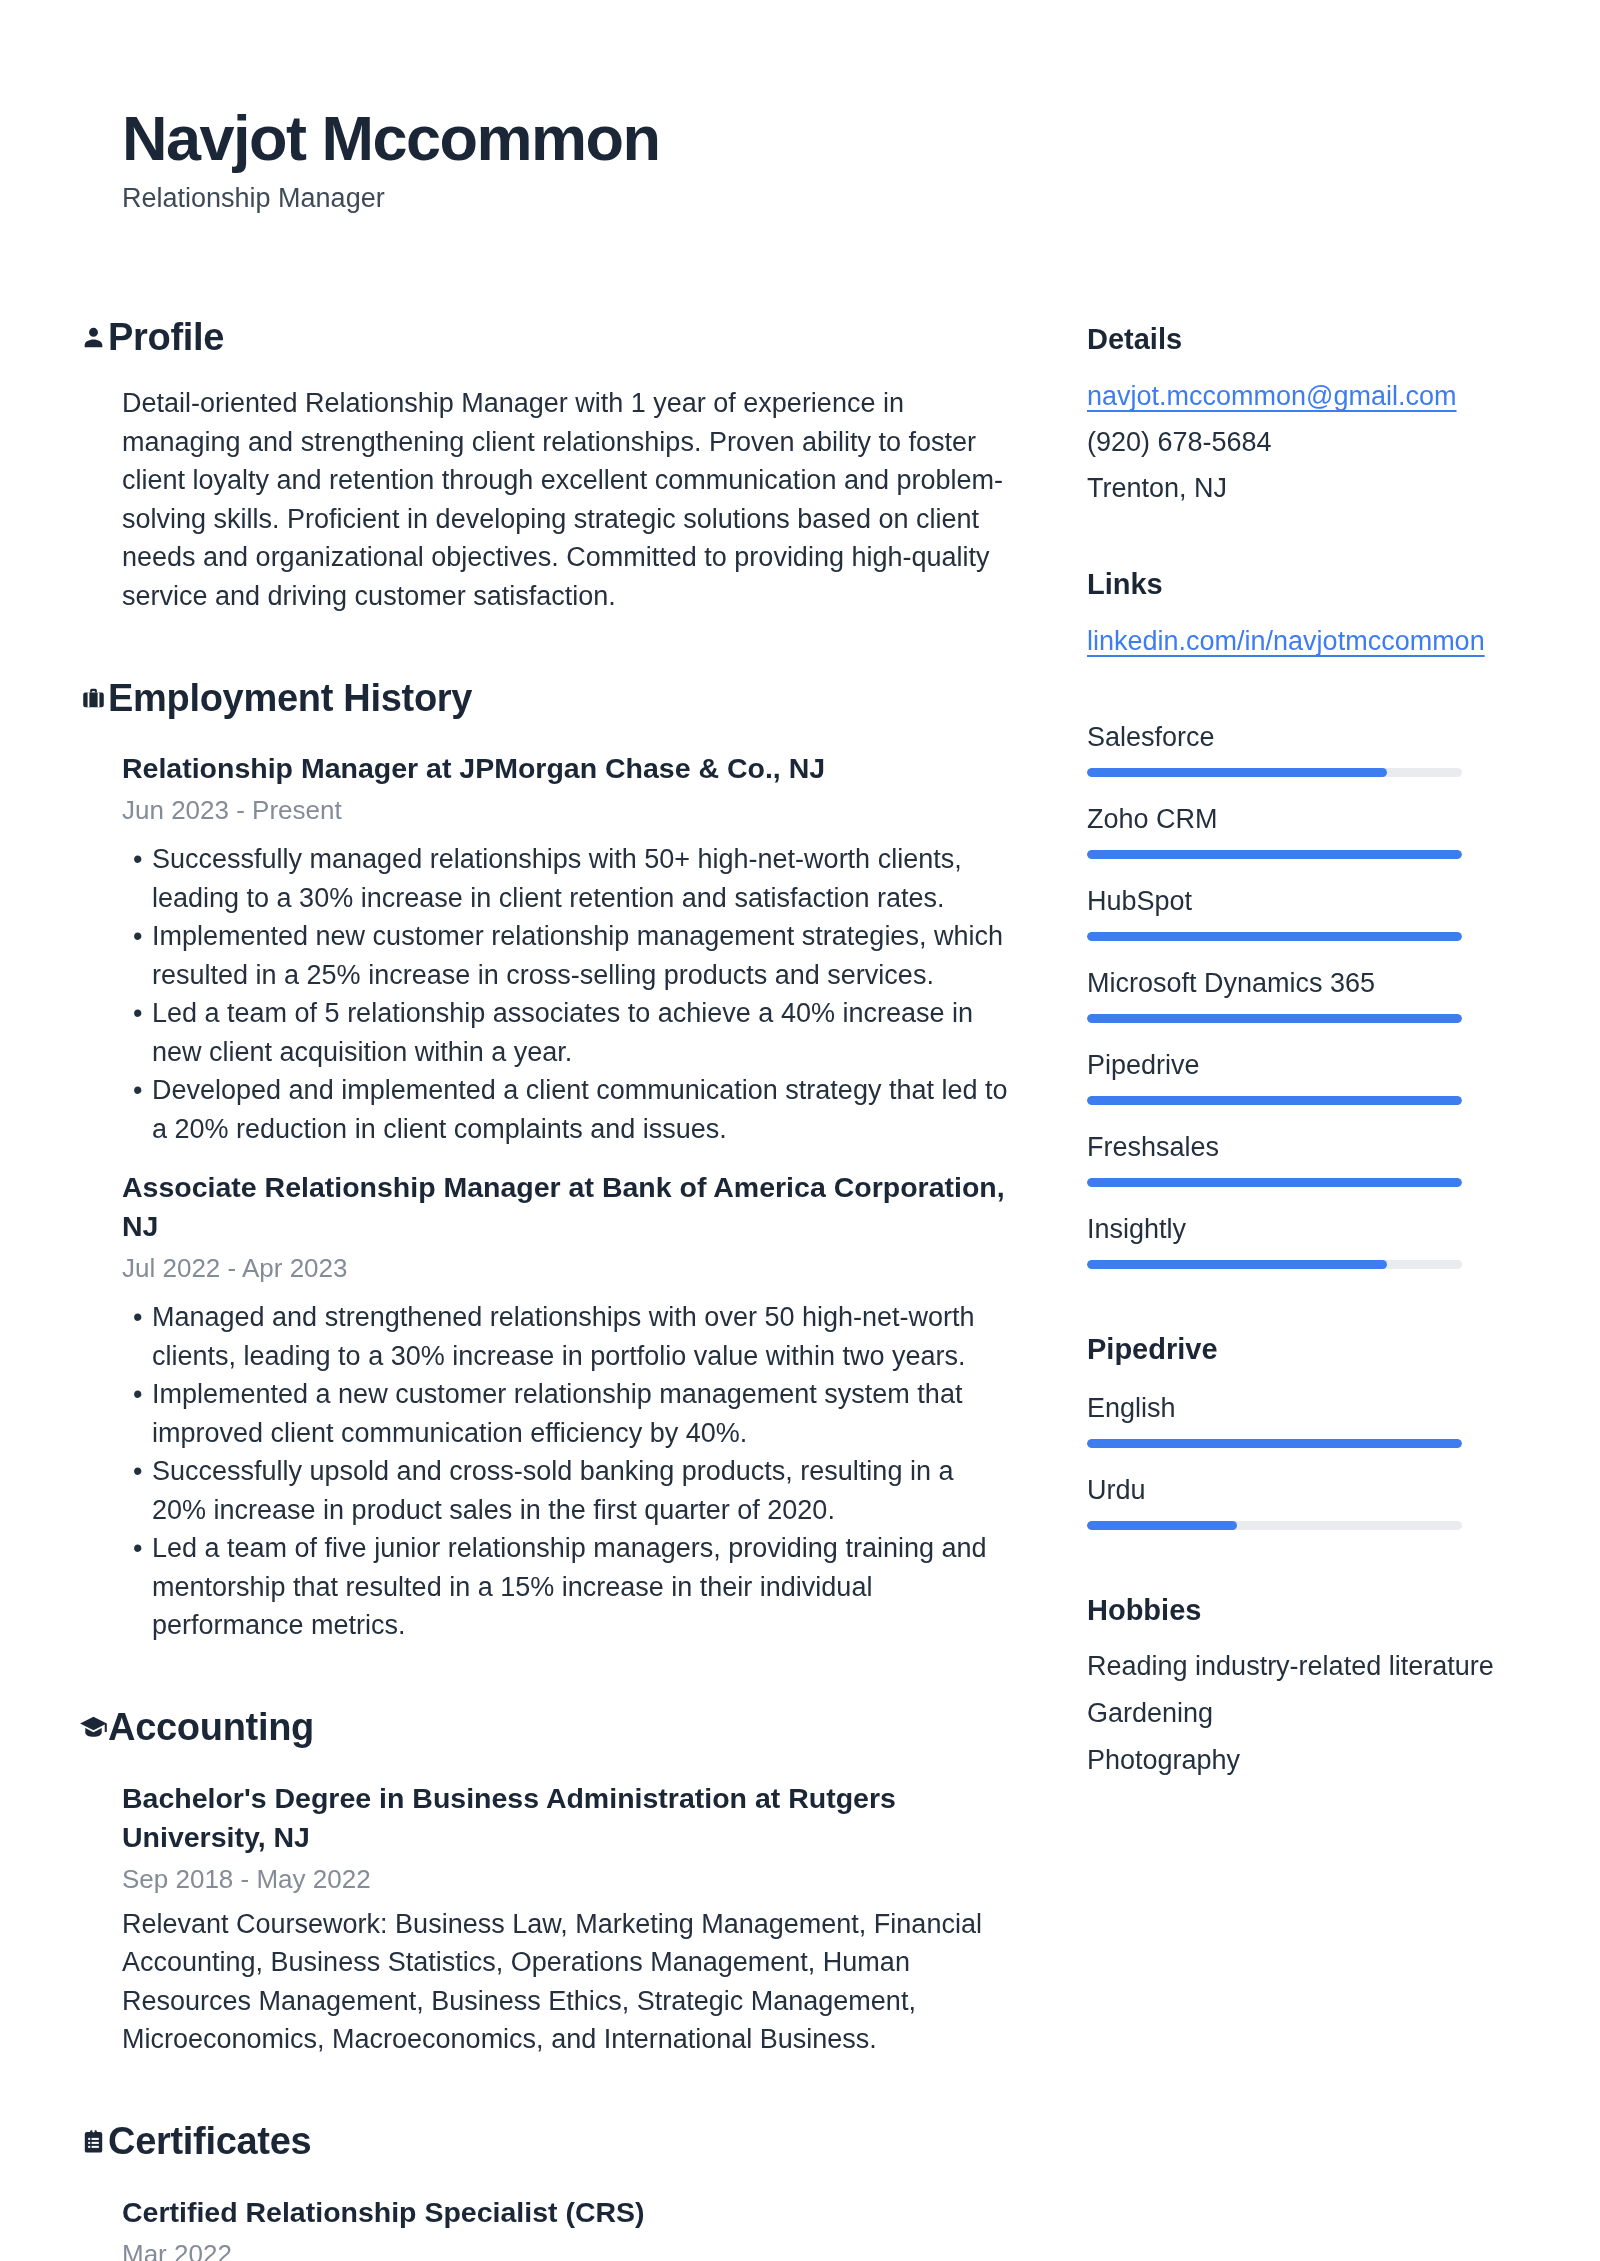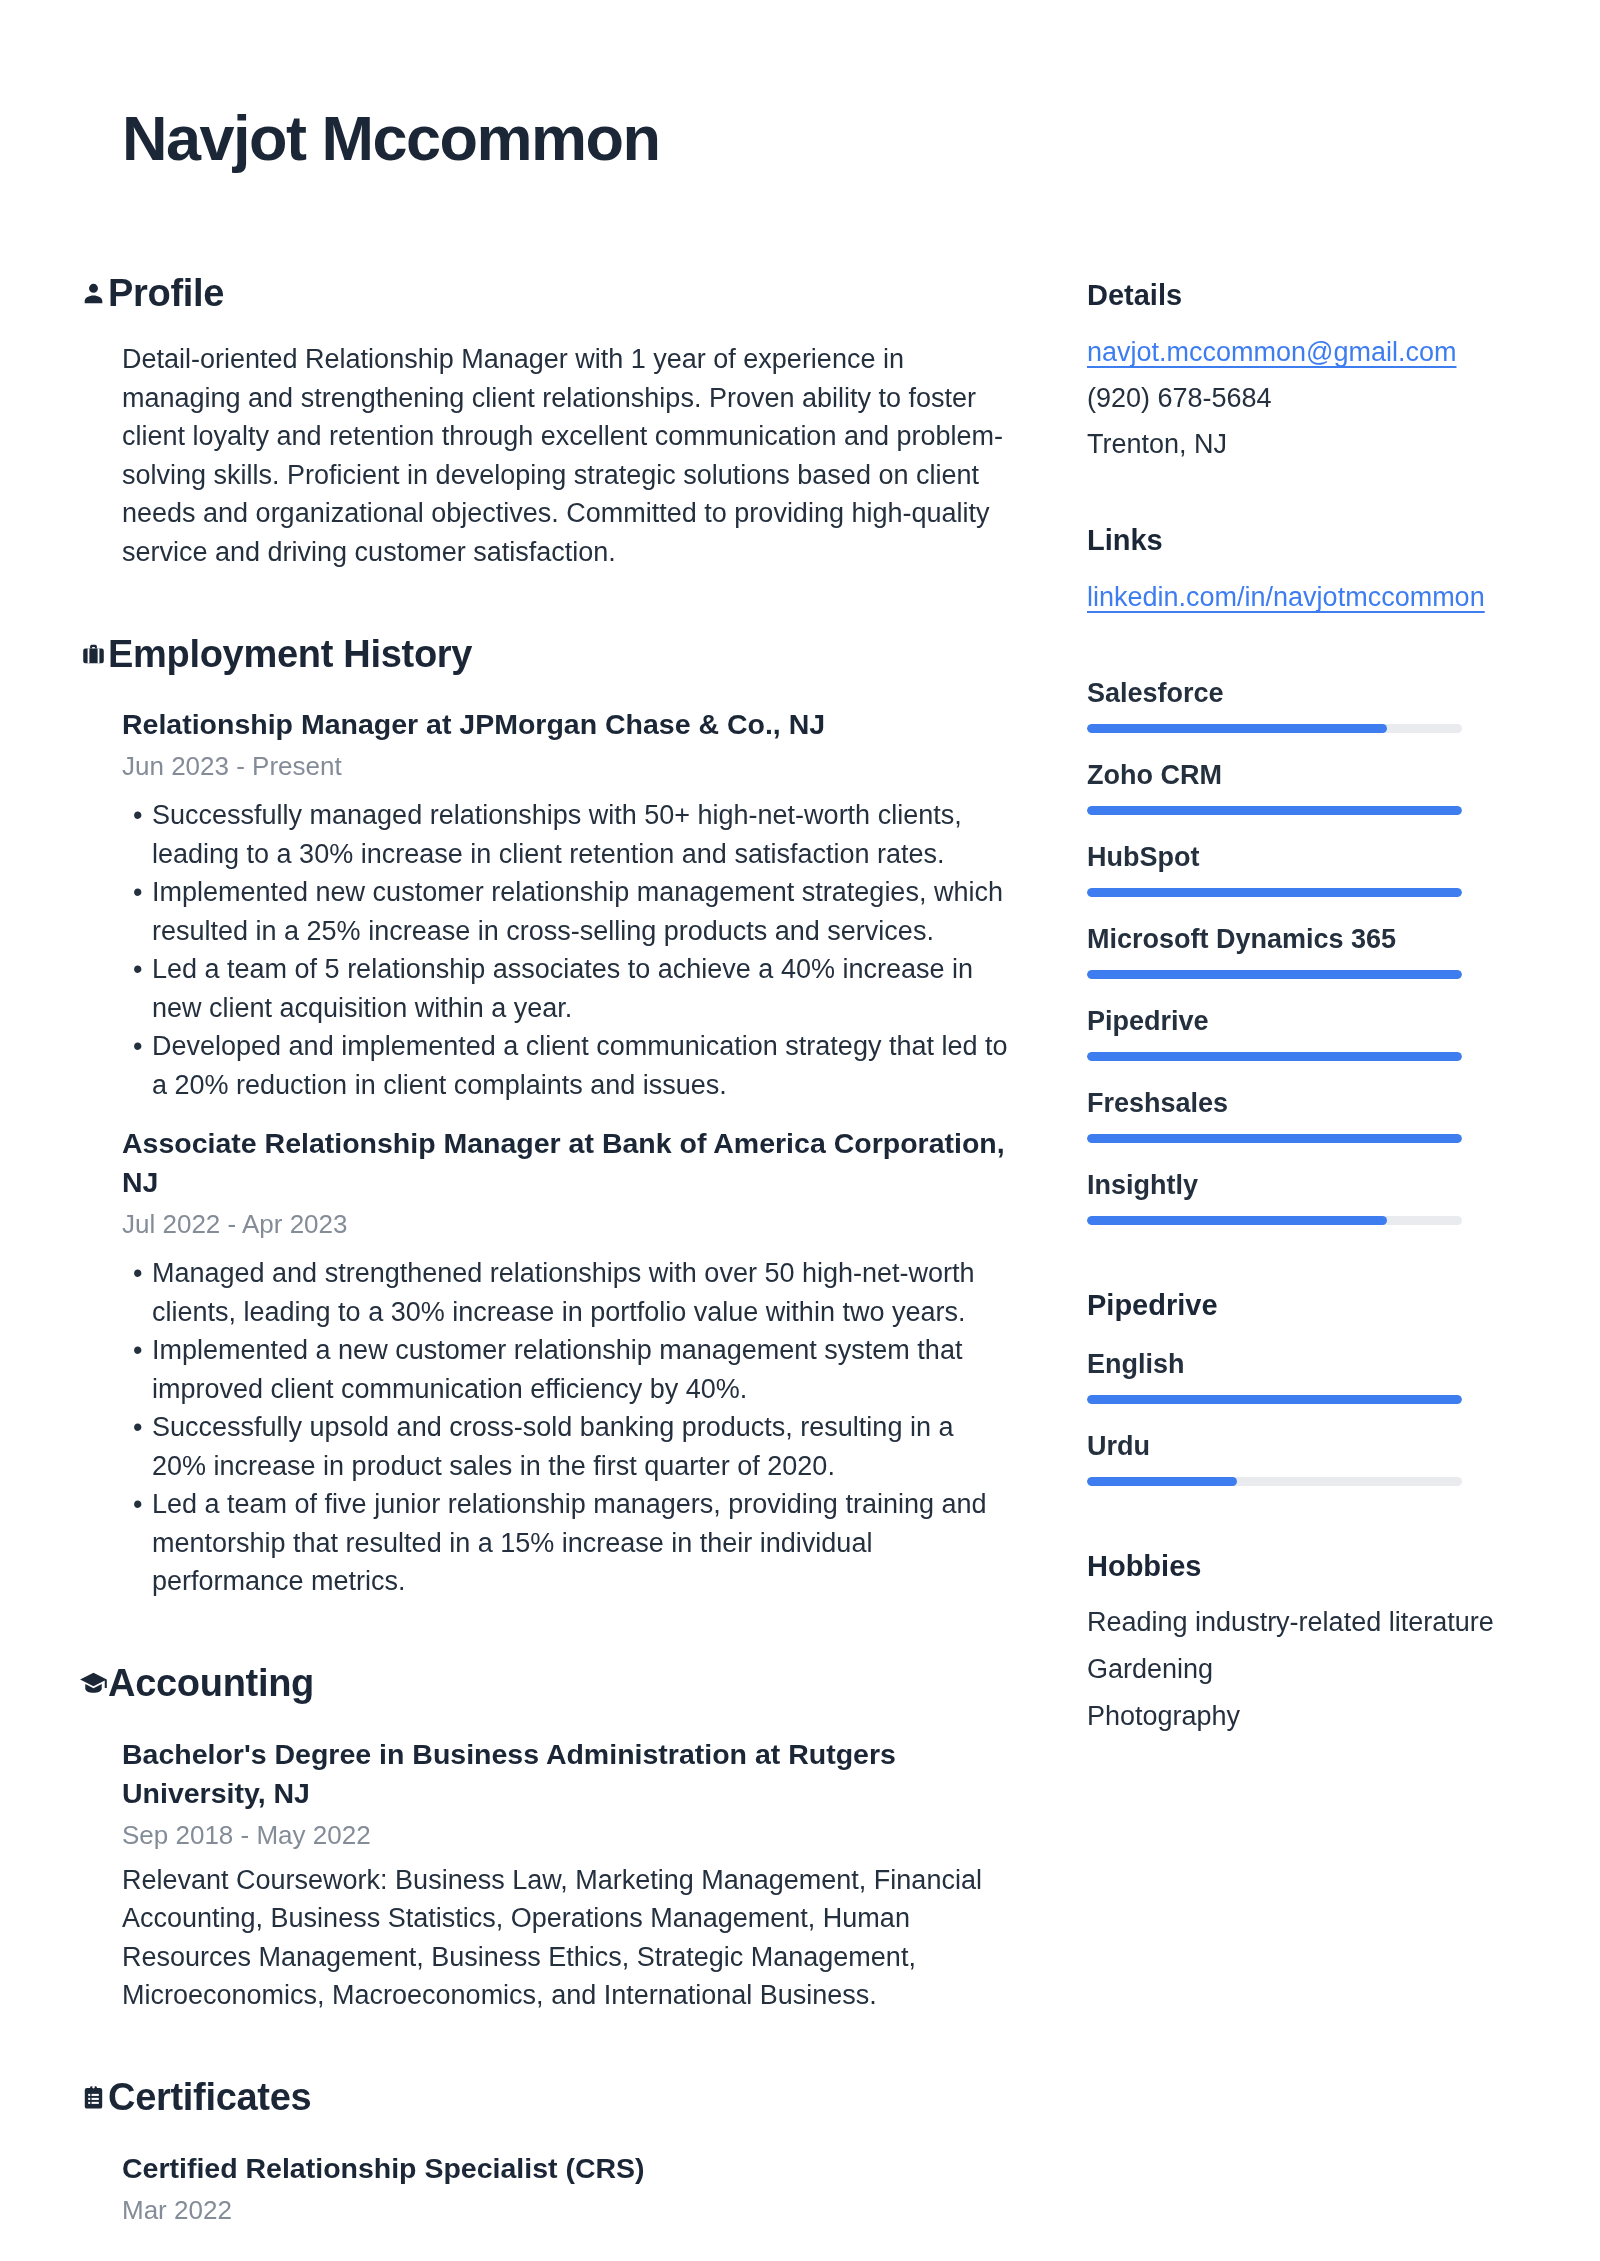--- a/index.html
+++ b/index.html
@@ -34,34 +34,35 @@
   ul.bullets{list-style:none;margin:14px 0 0 0;padding:0;}
   ul.bullets li{position:relative;padding-left:30px;font-size:27px;line-height:38.5px;color:#25303f;}
   ul.bullets li::before{content:"\2022";position:absolute;left:11px;top:0;color:#25303f;}
   
   .side-sec + .side-sec{margin-top:64px;}
   h3{font-size:29px;margin:0;font-weight:700;color:#1b2636;}
   .detail-item{display:block;margin-top:15px;font-size:27px;line-height:31px;color:#25303f;}
   .detail-item.first{margin-top:25px;}
   a.link{color:#3e7df0;text-decoration:underline;text-underline-offset:5px;text-decoration-thickness:1.5px;cursor:pointer;}
   .links-list a{display:block;margin-top:25px;font-size:27px;line-height:31px;}
-  .skill{margin-top:26px;font-weight:bold;}
+  .skill{margin-top:26px;}
   .skill-name{font-size:27px;line-height:33px;color:#25303f;}
   .bar-track{margin-top:14px;width:375px;height:9px;border-radius:4.5px;background:#e9ebef;overflow:hidden;}
   .bar-fill{height:100%;border-radius:4.5px;background:#3e7df0;}
   .hobby{margin-top:14px;font-size:27px;line-height:33px;color:#25303f;}
   .hobby.first{margin-top:23px;}
 </style>
 </head>
 <body>
 
 <div class="page">
 
   <header>
     <h1 class="name">Navjot Mccommon</h1>
+    <div class="subtitle">Relationship Manager</div>
   </header>
 
   <div class="columns">
 
     <main>
 
       <section class="main-sec">
         <div class="sec-head">
           <span class="sec-icon">
             <svg viewBox="0 0 24 24" fill="currentColor" aria-hidden="true">

